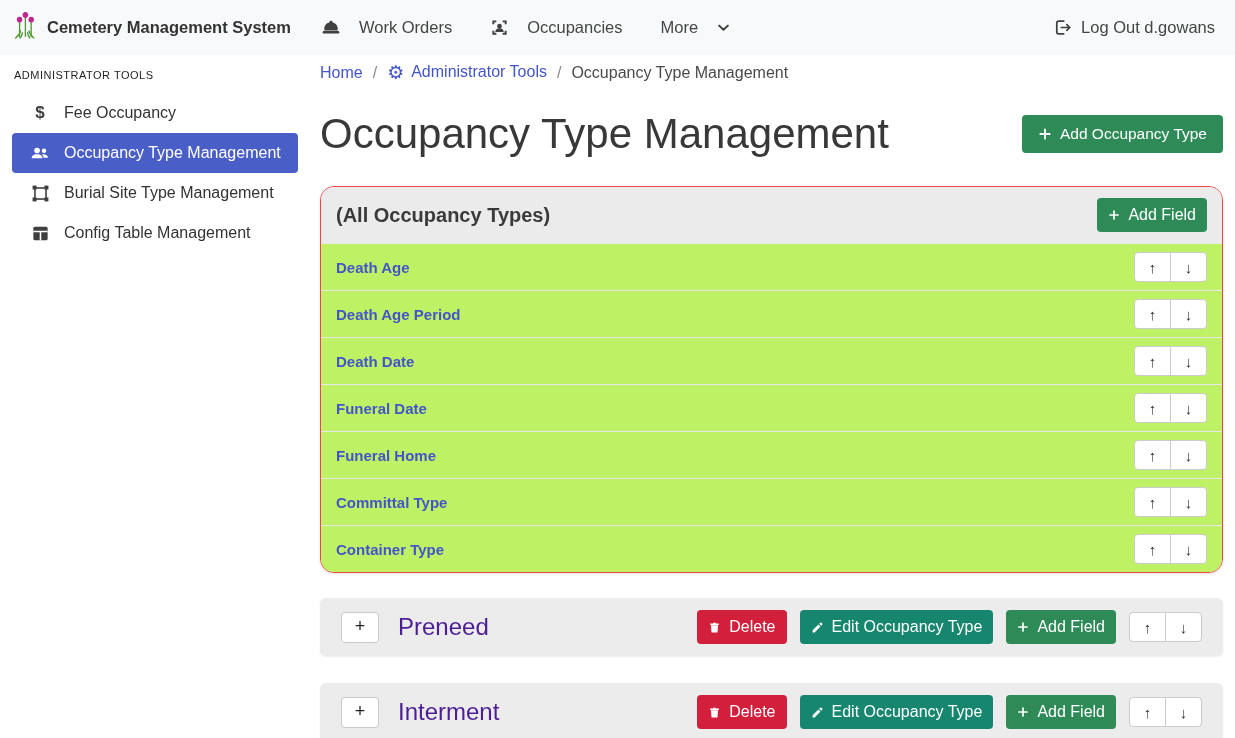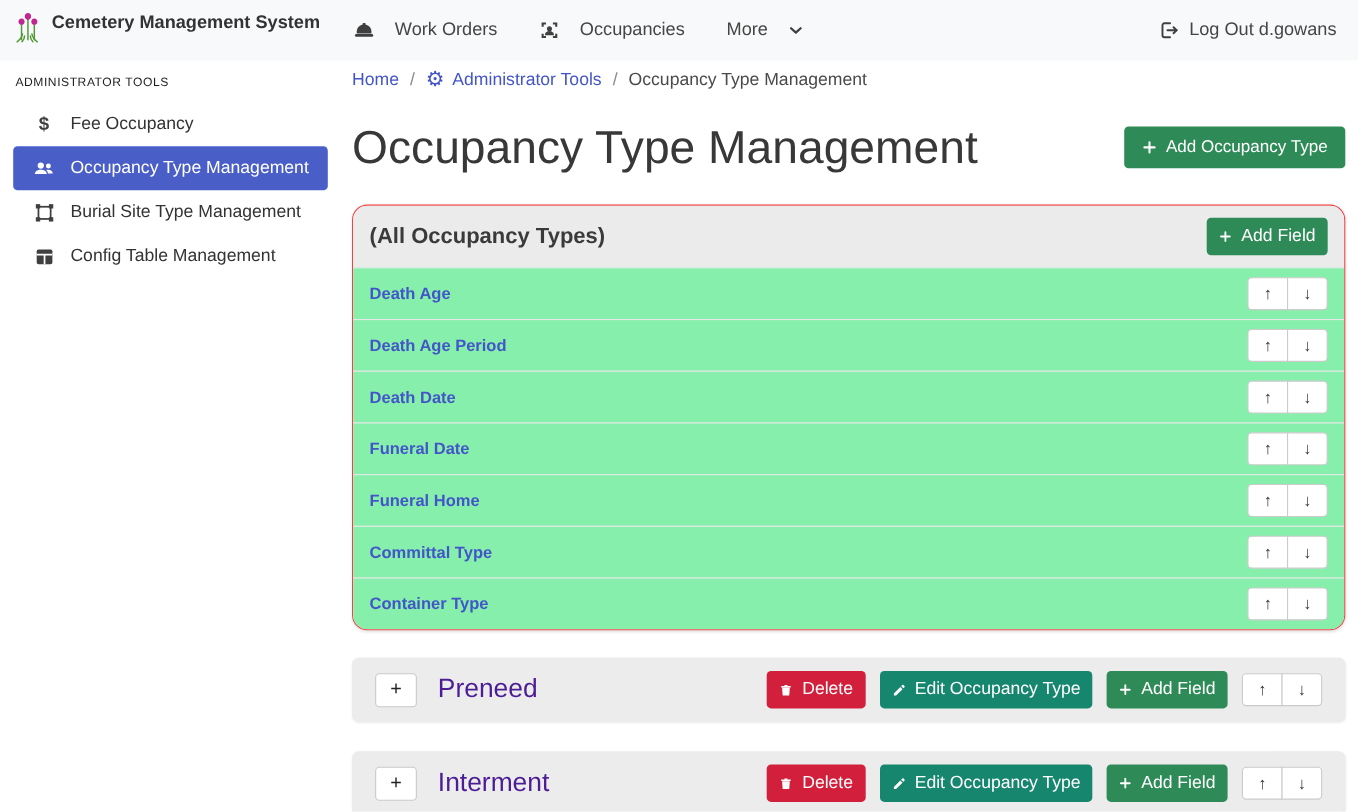--- a/index.html
+++ b/index.html
@@ -1,21 +1,21 @@
 <!DOCTYPE html>
 <html><head>
 <meta charset="utf-8">
 <style>
   html,body{margin:0;padding:0;}
   body{font-family:"Liberation Sans","DejaVu Sans",sans-serif;background:#fff;}
   .app{width:1235px;height:738px;overflow:hidden;position:relative;background:#fff;}
 
   
   .navbar{height:55px;background:#f8f9fa;display:flex;align-items:center;padding:0 20px 0 12px;box-sizing:border-box;}
-  .brand{display:flex;gap:10px;cursor:pointer;}
+  .brand{display:flex;align-items:center;gap:10px;cursor:pointer;}
   .brand-title{font-weight:700;font-size:16.5px;color:#333;}
   .nav-items{display:flex;margin-left:30px;gap:38px;}
   .nav-item{display:flex;align-items:center;gap:18px;font-size:16.5px;color:#454545;cursor:pointer;}
   .nav-item .icn{display:flex;align-items:center;color:#3f3f3f;}
   .logout{margin-left:auto;display:flex;align-items:center;gap:9px;font-size:16.5px;color:#454545;cursor:pointer;}
   .logout .icn{display:flex;align-items:center;color:#3f3f3f;}
 
   
   .layout{display:flex;align-items:flex-start;}
   .sidebar{width:310px;box-sizing:border-box;padding:14px 12px 0 12px;flex:none;}
@@ -23,21 +23,21 @@
   .side-item{height:40px;display:flex;align-items:center;gap:13px;padding:0 8px 0 17px;font-size:16px;color:#333;border-radius:4px;cursor:pointer;}
   .side-item .icn{width:22px;display:flex;justify-content:center;align-items:center;color:#3f3f3f;}
   .side-item.active{background:#4a5ec7;color:#fff;}
   .side-item.active .icn{color:#fff;}
   .dollar-glyph{font-weight:700;font-size:17px;}
 
   .main{width:925px;box-sizing:border-box;padding:8px 12px 0 10px;flex:none;}
 
   
   .breadcrumb{display:flex;align-items:center;gap:10px;font-size:16px;color:#555;}
-  .crumb-link{color:#4355c8;text-decoration:none;display:flex;align-items:center;gap:7px;cursor:pointer;}
+  .crumb-link{color:#4355c8;text-decoration:none;display:flex;gap:7px;cursor:pointer;}
   .crumb-sep{color:#8a8a8a;}
   .crumb-current{color:#4a4a4a;}
   .gear-glyph{color:#4355c8;font-size:19px;line-height:1;}
 
   
   .title-row{display:flex;align-items:center;justify-content:space-between;margin-top:24px;}
   .page-title{font-size:42px;font-weight:300;color:#383838;margin:0;line-height:56px;}
 
   
   .btn{border:none;border-radius:4px;color:#fff;display:inline-flex;align-items:center;gap:8px;cursor:pointer;font-family:inherit;}
@@ -45,21 +45,21 @@
   .btn-lg{font-size:15.5px;padding:10px 16px;}
   .btn-sm{font-size:16px;padding:8px 11px;}
   .btn-green{background:#2e8b57;}
   .btn-teal{background:#17866f;}
   .btn-red{background:#d21f3b;}
 
   
   .card{margin-top:24px;border:1px solid #ef4444;border-radius:14px;box-shadow:0 1px 3px rgba(0,0,0,.12);overflow:hidden;background:#fff;}
   .card-header{background:#ebebeb;display:flex;align-items:center;justify-content:space-between;padding:11px 15px;}
   .card-title{font-size:20px;font-weight:600;color:#3a3a3a;}
-  .field-row{display:flex;align-items:center;justify-content:space-between;height:47px;box-sizing:border-box;padding:0 15px;border-top:1px solid #e8e8e8;background:#86efac;}
+  .field-row{display:flex;align-items:center;justify-content:space-between;height:47px;box-sizing:border-box;padding:0 15px;border-top:1px solid #e8e8e8;background:#bef264;}
   .field-link{color:#4355c8;font-weight:700;font-size:15px;text-decoration:none;cursor:pointer;}
 
   .arrow-group{display:flex;}
   .arrow-btn{width:37px;height:30px;background:#fff;border:1px solid #cbcbcb;color:#333;font-size:15px;display:flex;align-items:center;justify-content:center;cursor:pointer;padding:0;font-family:inherit;}
   .arrow-btn.up{border-radius:4px 0 0 4px;}
   .arrow-btn.down{border-radius:0 4px 4px 0;margin-left:-1px;}
 
   
   .section-header{margin-top:25px;background:#ececec;border-radius:6px;height:58px;display:flex;align-items:center;padding:0 21px;box-sizing:border-box;box-shadow:0 1px 2px rgba(0,0,0,.08);}
   .section-header + .section-header{margin-top:27px;}

